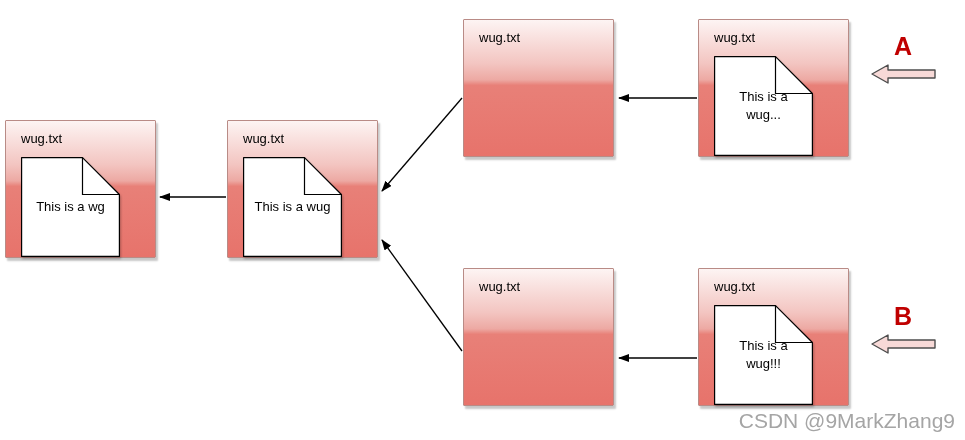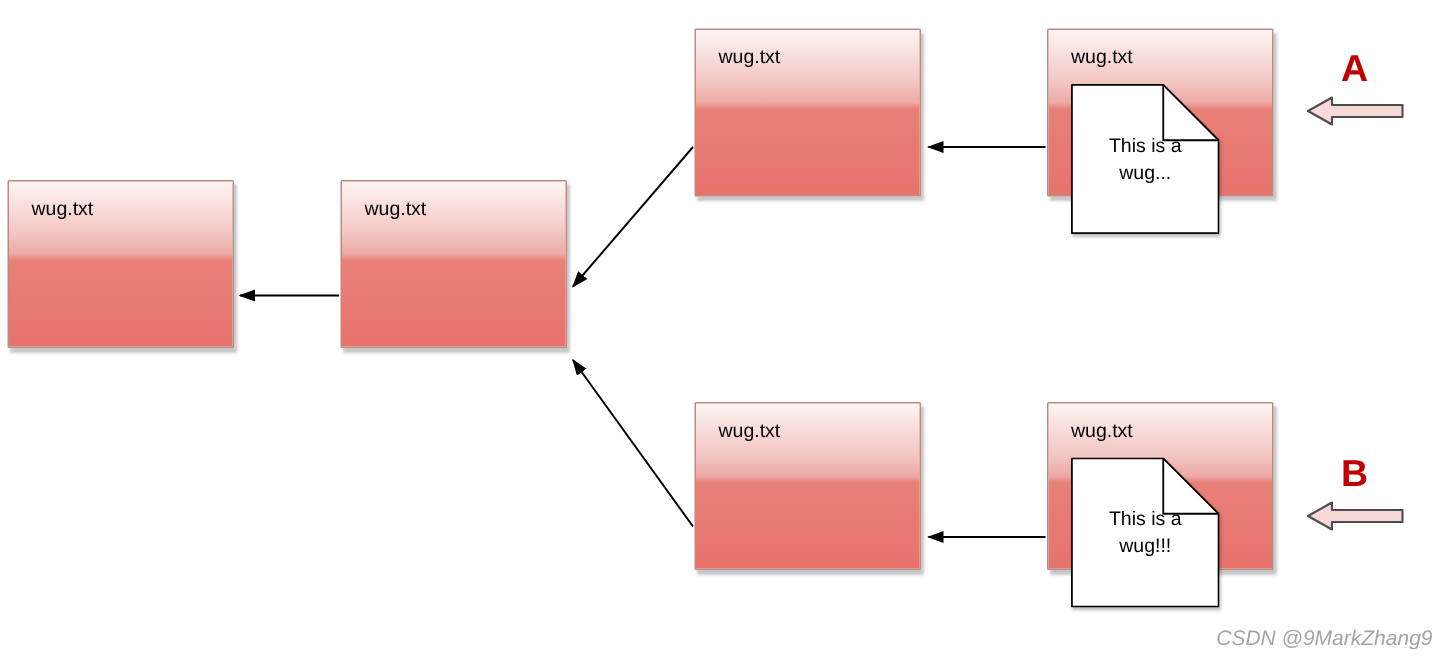--- a/index.html
+++ b/index.html
@@ -12,21 +12,21 @@
     position: relative;
     width: 965px;
     height: 440px;
     background: #ffffff;
     overflow: hidden;
   }
   
   .node {
     position: absolute;
     width: 151px;
-    height: 112px;
+    height: 138px;
     border: 1px solid #b98b86;
     border-radius: 1px;
     background: linear-gradient(180deg,
       #fdf4f3 0%,
       #f3c5c1 32%,
       #eda9a3 44%,
       #e88078 48%,
       #e7736b 100%);
     box-shadow: 2px 3px 2px rgba(0,0,0,0.22);
     box-sizing: border-box;
@@ -82,24 +82,23 @@
     color: #c00000;
   }
   .annotation .block-arrow {
     display: block;
     margin: 5px auto 0 auto;
   }
   .watermark {
     position: absolute;
     right: 10px;
     bottom: 7px;
-    font-size: 14px;
+    font-size: 21px;
     color: #a5a5a5;
     text-shadow: 1px 1px 0 rgba(255,255,255,0.85), -1px -1px 0 rgba(255,255,255,0.5);
-    font-style: italic;
   }
 </style>
 </head>
 <body>
 
 <div id="canvas">
 
   <svg id="connector-layer">
     <defs>
       <marker id="arrowhead" markerWidth="12" markerHeight="10" refX="10" refY="4" orient="auto" markerUnits="userSpaceOnUse">
@@ -108,24 +107,38 @@
     </defs>
     <line x1="226" y1="197" x2="160" y2="197" stroke="#000000" stroke-width="1.3" marker-end="url(#arrowhead)"></line>
     <line x1="462" y1="98" x2="382" y2="191" stroke="#000000" stroke-width="1.3" marker-end="url(#arrowhead)"></line>
     <line x1="462" y1="351" x2="382" y2="240" stroke="#000000" stroke-width="1.3" marker-end="url(#arrowhead)"></line>
     <line x1="697" y1="98" x2="619" y2="98" stroke="#000000" stroke-width="1.3" marker-end="url(#arrowhead)"></line>
     <line x1="697" y1="358" x2="619" y2="358" stroke="#000000" stroke-width="1.3" marker-end="url(#arrowhead)"></line>
   </svg>
 
   <div class="node" style="left:5px; top:120px;">
     <div class="node-title">wug.txt</div>
+    <div class="paper">
+      <svg width="99" height="100" viewBox="0 0 99 100">
+        <path d="M0.6,0.6 L61.5,0.6 L98.4,37.5 L98.4,99.4 L0.6,99.4 Z" fill="#ffffff" stroke="#000000" stroke-width="1.2" stroke-linejoin="round"></path>
+        <path d="M61.5,0.6 L61.5,37.5 L98.4,37.5" fill="none" stroke="#000000" stroke-width="1.2"></path>
+      </svg>
+      <div class="paper-text">This is a wg</div>
+    </div>
   </div>
 
   <div class="node" style="left:227px; top:120px;">
     <div class="node-title">wug.txt</div>
+    <div class="paper">
+      <svg width="99" height="100" viewBox="0 0 99 100">
+        <path d="M0.6,0.6 L61.5,0.6 L98.4,37.5 L98.4,99.4 L0.6,99.4 Z" fill="#ffffff" stroke="#000000" stroke-width="1.2" stroke-linejoin="round"></path>
+        <path d="M61.5,0.6 L61.5,37.5 L98.4,37.5" fill="none" stroke="#000000" stroke-width="1.2"></path>
+      </svg>
+      <div class="paper-text">This is a wug</div>
+    </div>
   </div>
 
   <div class="node" style="left:463px; top:19px;">
     <div class="node-title">wug.txt</div>
   </div>
 
   <div class="node" style="left:698px; top:19px;">
     <div class="node-title">wug.txt</div>
     <div class="paper">
       <svg width="99" height="100" viewBox="0 0 99 100">

